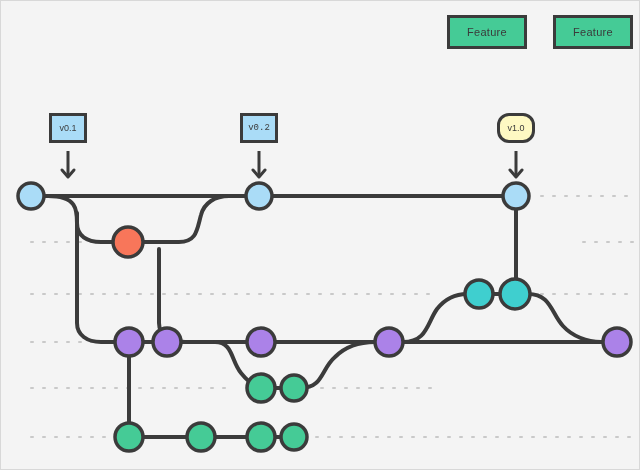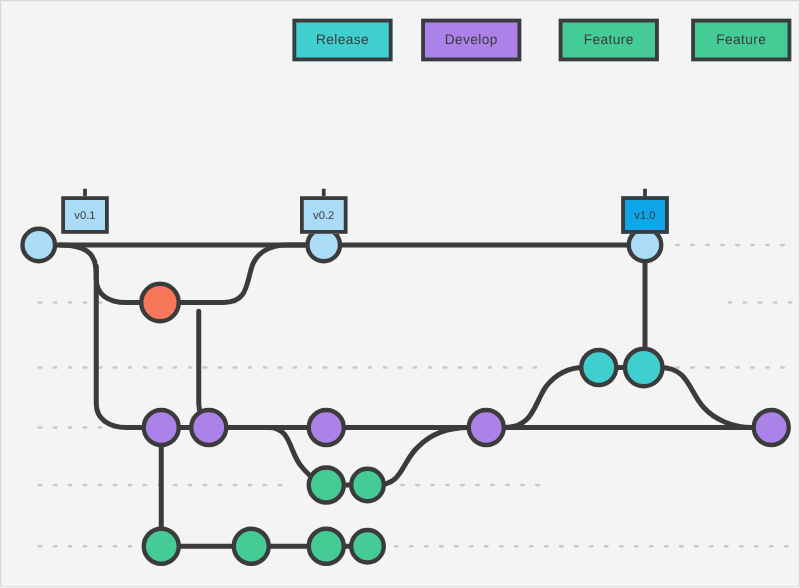--- a/index.html
+++ b/index.html
@@ -46,40 +46,33 @@
     width: 38px;
     height: 30px;
     border: 3px solid #3b3b3b;
     box-sizing: border-box;
     background: #aadcf7;
     display: flex;
     align-items: center;
     justify-content: center;
     font-size: 9px;
     color: #3b3b3b;
-    margin-top: 44px;
   }
   #graph {
     position: absolute;
     left: 0;
     top: 0;
   }
 </style>
 </head>
 <body>
 
 <div id="canvas">
 
   <div id="legend">
-      <div class="legend-item" style="left: 233px; background: rgb(63, 207, 207);">
-        <span>Release</span>
-      </div>
-      <div class="legend-item" style="left: 336px; background: rgb(171, 130, 232);">
-        <span>Develop</span>
-      </div>
       <div class="legend-item" style="left: 446px; background: rgb(69, 203, 150);">
         <span>Feature</span>
       </div>
       <div class="legend-item" style="left: 552px; background: rgb(69, 203, 150);">
         <span>Feature</span>
       </div>
     </div>
 
   <svg id="graph" width="640" height="470">
     <g id="guides-layer">
@@ -143,21 +136,21 @@
         <path d="M 252 169 L 258 176 L 264 169" fill="none" stroke="#3b3b3b" stroke-width="3" stroke-linecap="round" stroke-linejoin="round"></path>
         <line x1="515" y1="150" x2="515" y2="176" stroke="#3b3b3b" stroke-width="3"></line>
         <path d="M 509 169 L 515 176 L 521 169" fill="none" stroke="#3b3b3b" stroke-width="3" stroke-linecap="round" stroke-linejoin="round"></path>
       </g>
   </svg>
 
   <div id="tags-layer">
       <div class="tag" style="left: 48px; top: 112px; background: rgb(170, 220, 247);">
         <span>v0.1</span>
       </div>
-      <div class="tag" style="left: 239px; top: 112px; background: rgb(170, 220, 247);">
+      <div class="tag" style="left: 239px; top: 112px; background: rgb(170, 220, 247); font-family: Liberation Mono, monospace;">
         <span>v0.2</span>
       </div>
-      <div class="tag" style="left: 496px; top: 112px; background: #0ea5e9;">
+      <div class="tag" style="left: 496px; top: 112px; background: #fef9c3; border-radius: 12px;">
         <span>v1.0</span>
       </div>
     </div>
 
 </div>
 
 </body></html>

